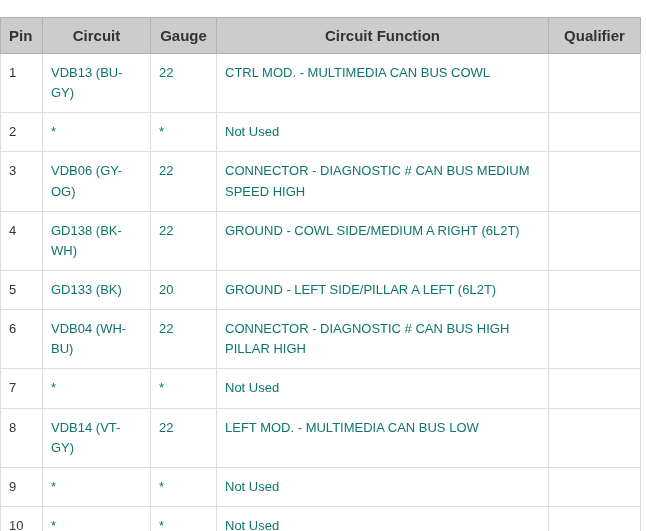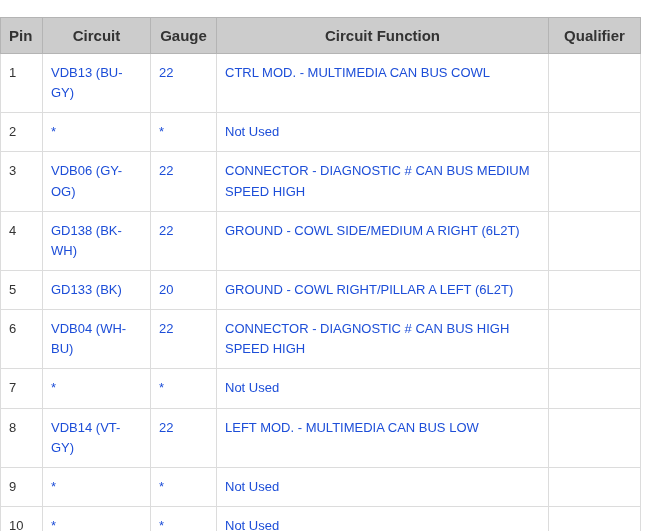--- a/index.html
+++ b/index.html
@@ -52,21 +52,21 @@
   table.pinout thead th.th-pin {
     text-align: left;
     padding-left: 8px;
   }
   table.pinout tbody td {
     border: 1px solid #dcdcdc;
     padding: 9px 8px;
     vertical-align: top;
     font-size: 13px;
     line-height: 1.55;
-    color: #1d4ed8;
+    color: #0f766e;
     background: #ffffff;
     word-wrap: break-word;
   }
   table.pinout tbody td.td-pin {
     color: #333333;
   }
   table.pinout tbody tr.tall td {
     height: 36px;
   }
   .clip-bottom {
@@ -126,28 +126,28 @@
           <td class="td-pin">4</td>
           <td>GD138 (BK-WH)</td>
           <td>22</td>
           <td>GROUND - COWL SIDE/MEDIUM A RIGHT (6L2T)</td>
           <td></td>
         </tr>
         <tr>
           <td class="td-pin">5</td>
           <td>GD133 (BK)</td>
           <td>20</td>
-          <td>GROUND - COWL RIGHT/PILLAR A LEFT (6L2T)</td>
+          <td>GROUND - LEFT SIDE/PILLAR A LEFT (6L2T)</td>
           <td></td>
         </tr>
         <tr class="tall">
           <td class="td-pin">6</td>
           <td>VDB04 (WH-BU)</td>
           <td>22</td>
-          <td>CONNECTOR - DIAGNOSTIC # CAN BUS HIGH SPEED HIGH</td>
+          <td>CONNECTOR - DIAGNOSTIC # CAN BUS HIGH PILLAR HIGH</td>
           <td></td>
         </tr>
         <tr>
           <td class="td-pin">7</td>
           <td>*</td>
           <td>*</td>
           <td>Not Used</td>
           <td></td>
         </tr>
         <tr class="tall">

